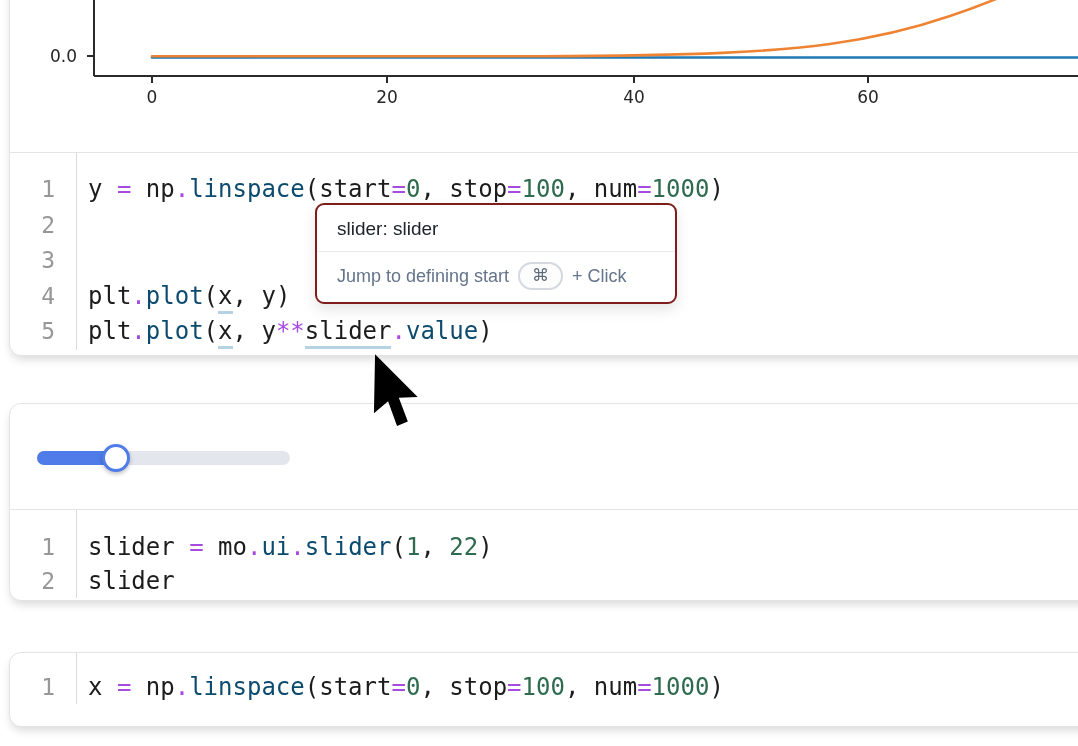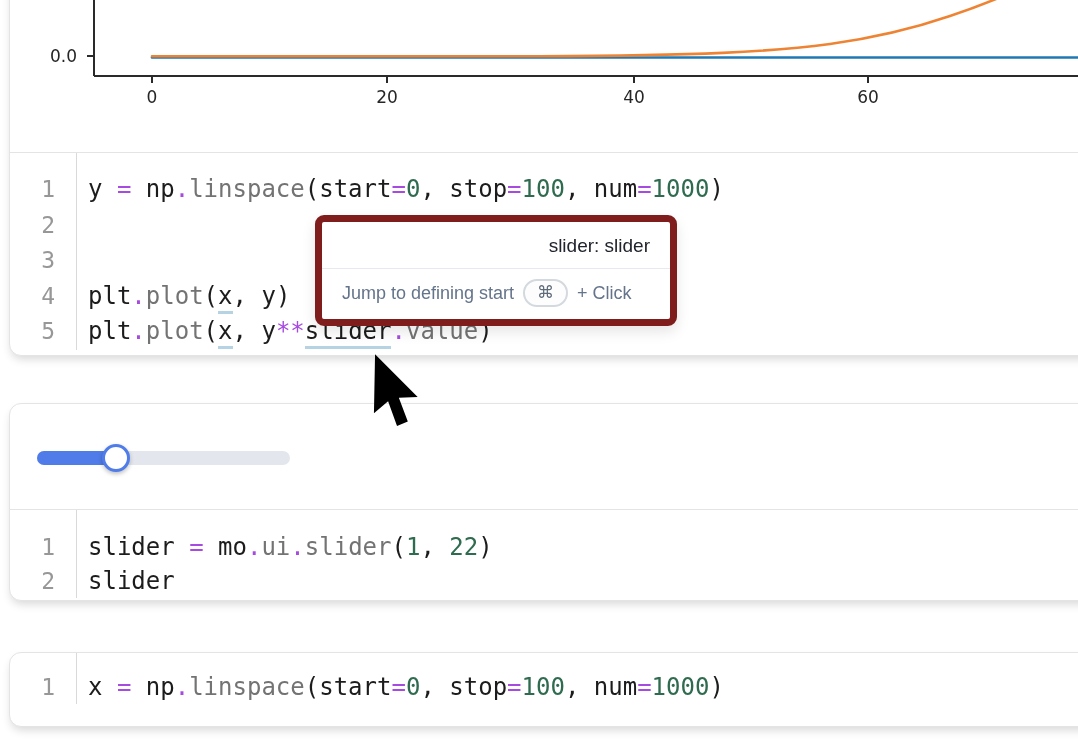--- a/index.html
+++ b/index.html
@@ -22,39 +22,39 @@
   }
   .code{
     flex:1;font-family:"DejaVu Sans Mono",monospace;font-size:24px;color:#1c1c1c;
     padding-left:11px;white-space:pre;box-sizing:border-box;
   }
   .c1 .gutter,.c1 .code{padding-top:19px;} .c1 .ln,.c1 .cl{line-height:35.5px;height:35.5px;}
   .c2 .gutter,.c2 .code{padding-top:20px;} .c2 .ln,.c2 .cl{line-height:34px;height:34px;}
   .c3 .gutter,.c3 .code{padding-top:17px;} .c3 .ln,.c3 .cl{line-height:34px;height:34px;}
   .tk-v,.tk-p{color:#1c1c1c;}
   .tk-o{color:#a64ae0;}
-  .tk-f{color:#737373;}
+  .tk-f{color:#0c4a6e;}
   .tk-n{color:#2f6b4f;}
   .tk-u{color:#1c1c1c;border-bottom:3px solid #b6d3e3;padding-bottom:1px;cursor:pointer;}
   
   .slider-track{
     position:absolute;left:27px;top:47px;width:253px;height:14px;
     background:#e3e7ed;border-radius:7px;
   }
   .slider-fill{position:absolute;left:0;top:0;height:14px;background:#4f7ce8;border-radius:7px;}
   .slider-handle{
     position:absolute;top:40px;width:28px;height:28px;border-radius:50%;
     background:#fff;border:3px solid #4f7ce8;box-sizing:border-box;
     box-shadow:0 2px 4px rgba(0,0,0,0.25);
   }
   
   .tooltip{
-    position:absolute;left:315px;top:215px;width:362px;background:#fff;
-    border:7px solid #7f1d1d;border-radius:9px;z-index:10;
-    box-shadow:0 6px 14px rgba(0,0,0,0.10);box-sizing:border-box;text-align:right;
+    position:absolute;left:315px;top:203px;width:362px;background:#fff;
+    border:2px solid #7f1d1d;border-radius:9px;z-index:10;
+    box-shadow:0 6px 14px rgba(0,0,0,0.10);box-sizing:border-box;
   }
   .tooltip-title{
     padding:13px 20px 11px 20px;font-size:19px;color:#20242c;
     border-bottom:1px solid #e7e9ee;
   }
   .tooltip-row{
     padding:10px 16px 12px 20px;font-size:18px;color:#64748b;
     display:flex;align-items:center;gap:9px;white-space:nowrap;
   }
   .kbd-pill{

